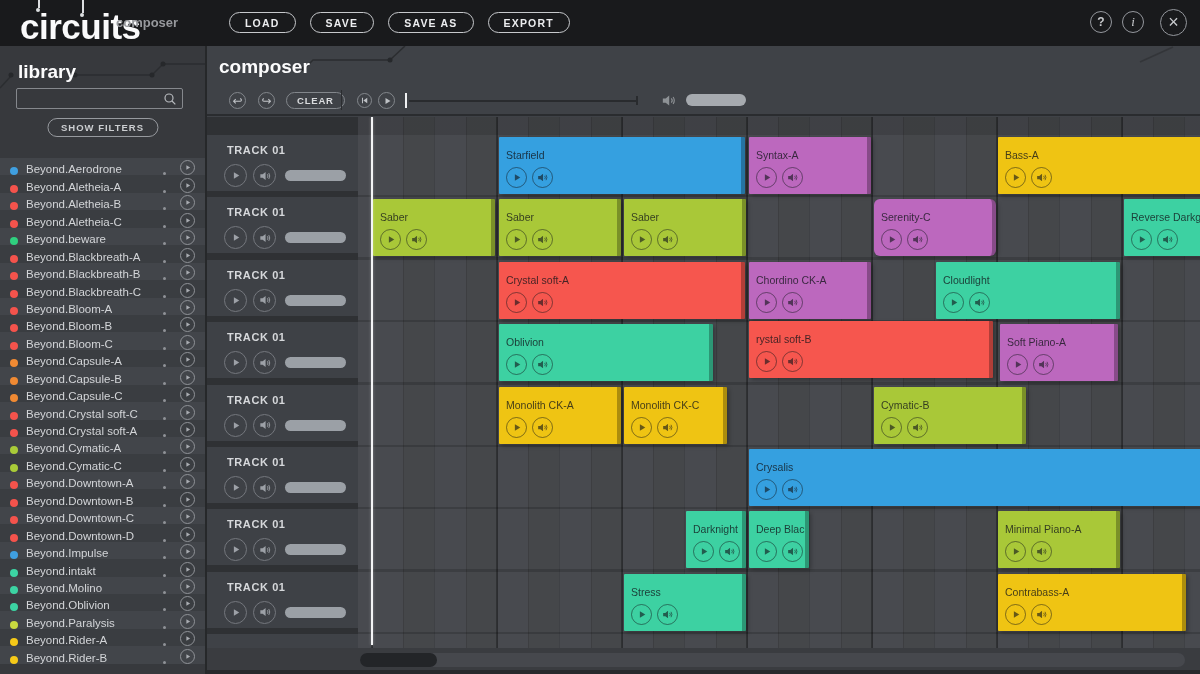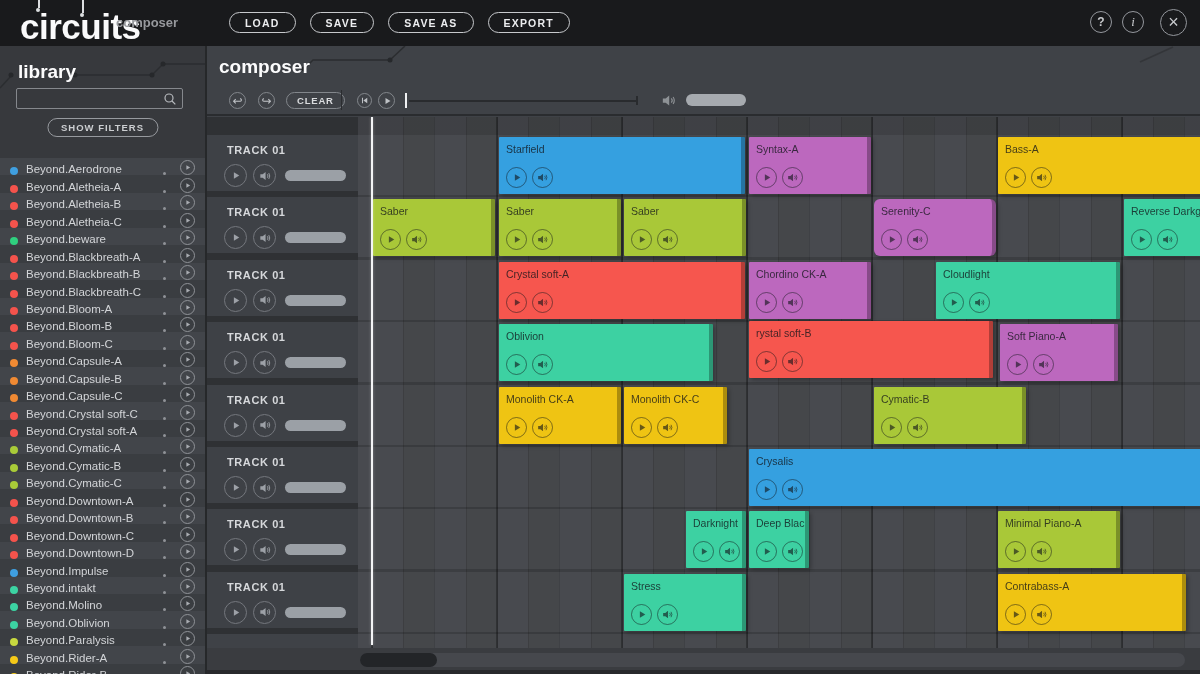--- a/index.html
+++ b/index.html
@@ -81,21 +81,21 @@
             linear-gradient(rgba(0,0,0,.13) 0 18px, transparent 18px),
             repeating-linear-gradient(180deg, transparent 0 59.9px, rgba(0,0,0,.17) 59.9px 62.4px),
             repeating-linear-gradient(90deg, rgba(0,0,0,.30) 0 2px, transparent 2px 125px),
             repeating-linear-gradient(90deg, rgba(0,0,0,.12) 0 1px, transparent 1px 31.25px),
             repeating-linear-gradient(90deg, #484A4F 0 31.25px, #45474A 31.25px 62.5px);
           background-position: 0 0, 0 18px, 13px 0, 14px 0, 14px 0; }
   #playhead { position:absolute; left:12.5px; top:0; width:2.5px; height:528px; background:#F3F4F5;
               z-index:10; box-shadow:0 0 3px rgba(255,255,255,.35); cursor:ew-resize; }
   .clip { position:absolute; height:57px; border-right:4px solid rgba(0,0,0,.28); border-radius:1px;
           box-shadow:2px 2px 4px rgba(0,0,0,.28); z-index:5; overflow:hidden; cursor:grab; }
-  .clip-label { display:block; padding:6px 6px 0 7px; font-size:10.5px; color:rgba(18,21,26,.78);
+  .clip-label { display:block; padding:12px 6px 0 7px; font-size:10.5px; color:rgba(18,21,26,.78);
                 white-space:nowrap; overflow:hidden; }
   .clip-buttons { position:absolute; left:7px; bottom:6px; display:flex; gap:5px; }
   .cbtn { width:21px; height:21px; border:1.5px solid rgba(18,21,26,.5); border-radius:50%;
           color:rgba(18,21,26,.62); display:flex; align-items:center; justify-content:center; cursor:pointer; }
 
   
   #scroll-strip { position:absolute; left:0; top:602px; width:993px; height:22px; background:#3A3C40; }
   #hscroll-track { position:absolute; left:153px; top:607px; width:825px; height:14px;
                    background:#46484D; border-radius:7px; cursor:pointer; }
   #hscroll-thumb { position:absolute; left:0; top:0; width:77px; height:14px;
@@ -378,31 +378,20 @@
     <span class="lib-name">Beyond.Cymatic-A</span>
     <span class="lib-spacer"></span>
     <span class="lib-meta-dot"></span>
     <span class="lib-play">
       <svg class="i" width="9" height="9">
               <use href="#ic-play"></use>
             </svg>
     </span>
   </div>
 
-  <div class="lib-row">
-    <span class="lib-dot" style="background: rgb(169, 203, 56);"></span>
-    <span class="lib-name">Beyond.Cymatic-B</span>
-    <span class="lib-spacer"></span>
-    <span class="lib-meta-dot"></span>
-    <span class="lib-play">
-      <svg class="i" width="9" height="9">
-              <use href="#ic-play"></use>
-            </svg>
-    </span>
-  </div>
 
   <div class="lib-row">
     <span class="lib-dot" style="background: rgb(169, 203, 56);"></span>
     <span class="lib-name">Beyond.Cymatic-C</span>
     <span class="lib-spacer"></span>
     <span class="lib-meta-dot"></span>
     <span class="lib-play">
       <svg class="i" width="9" height="9">
               <use href="#ic-play"></use>
             </svg>

